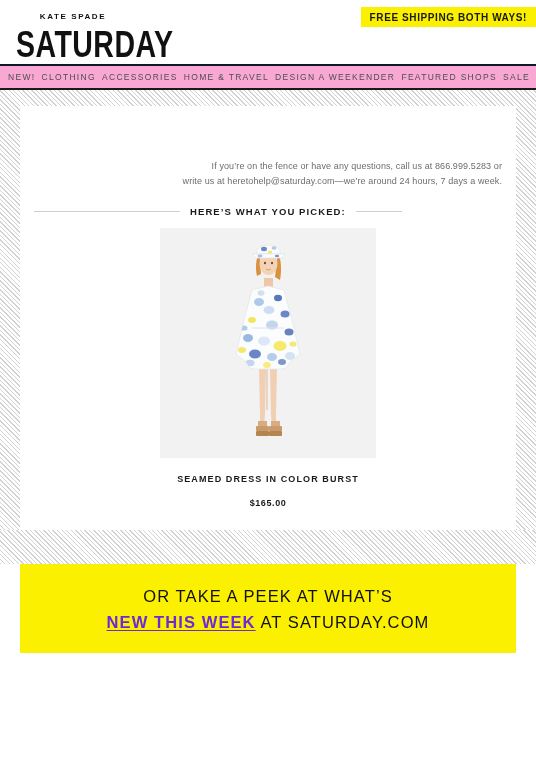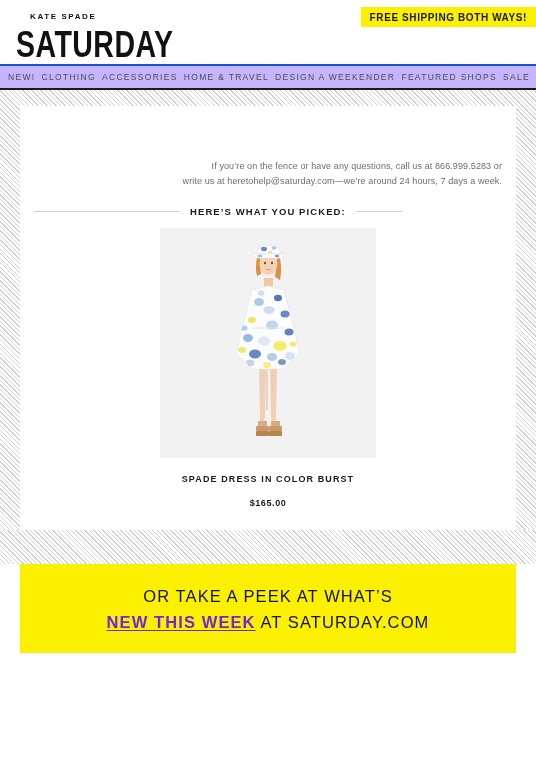--- a/index.html
+++ b/index.html
@@ -31,20 +31,21 @@
     position: absolute;
     left: 16px;
     top: 12px;
     width: 180px;
   }
   .logo-kicker {
     font-size: 8px;
     letter-spacing: 1.6px;
     font-weight: bold;
     color: #111111;
+    text-align: center;
     width: 86px;
     margin-left: 14px;
     line-height: 10px;
   }
   .logo-word {
     font-family: "Liberation Sans Narrow", "Liberation Sans", sans-serif;
     font-size: 31px;
     line-height: 31px;
     font-weight: bold;
     letter-spacing: 0.5px;
@@ -64,25 +65,25 @@
     font-weight: bold;
     letter-spacing: 0.6px;
     padding: 5px 9px 4px 9px;
     white-space: nowrap;
   }
 
   
   .nav {
     position: relative;
     height: 26px;
-    border-top: 2px solid #1d4ed8;
+    border-top: 2px solid #0f172a;
     border-bottom: 2px solid #1a1a1a;
     display: flex;
     align-items: center;
-    background: #c4b5fd;
+    background: #f9a8d4;
   }
   .nav-inner {
     display: flex;
     align-items: center;
     width: 100%;
     padding: 0 6px 0 8px;
     justify-content: space-between;
   }
   .nav-item {
     font-size: 8.5px;
@@ -343,21 +344,21 @@
 
             <path d="M97 24 C97 15 120 15 120 24 L120 26 L97 26 Z" fill="#fbfcfd" stroke="#dfe4ea" stroke-width="0.7"></path>
             <path d="M92 26 L125 26 L122 30 L95 30 Z" fill="#fbfcfd" stroke="#dfe4ea" stroke-width="0.7"></path>
             <ellipse cx="104" cy="21" rx="3" ry="2.2" fill="#3a62b5" opacity="0.75"></ellipse>
             <ellipse cx="114" cy="20" rx="2.5" ry="1.8" fill="#9fc0e6" opacity="0.85"></ellipse>
             <ellipse cx="110" cy="24" rx="2.2" ry="1.6" fill="#f2e34a" opacity="0.8"></ellipse>
             <ellipse cx="100" cy="28" rx="2.5" ry="1.4" fill="#7fa6da" opacity="0.7"></ellipse>
             <ellipse cx="117" cy="28" rx="2.2" ry="1.3" fill="#2f54a8" opacity="0.6"></ellipse>
           </svg>
         </div>
-        <div class="product-name">SPADE DRESS IN COLOR BURST</div>
+        <div class="product-name">SEAMED DRESS IN COLOR BURST</div>
         <div class="product-price">$165.00</div>
       </div>
 
     </div>
   </div>
 
   <div class="stripe-bottom"></div>
 
   <div class="footer">
     <div class="footer-line1">OR TAKE A PEEK AT WHAT’S</div>

